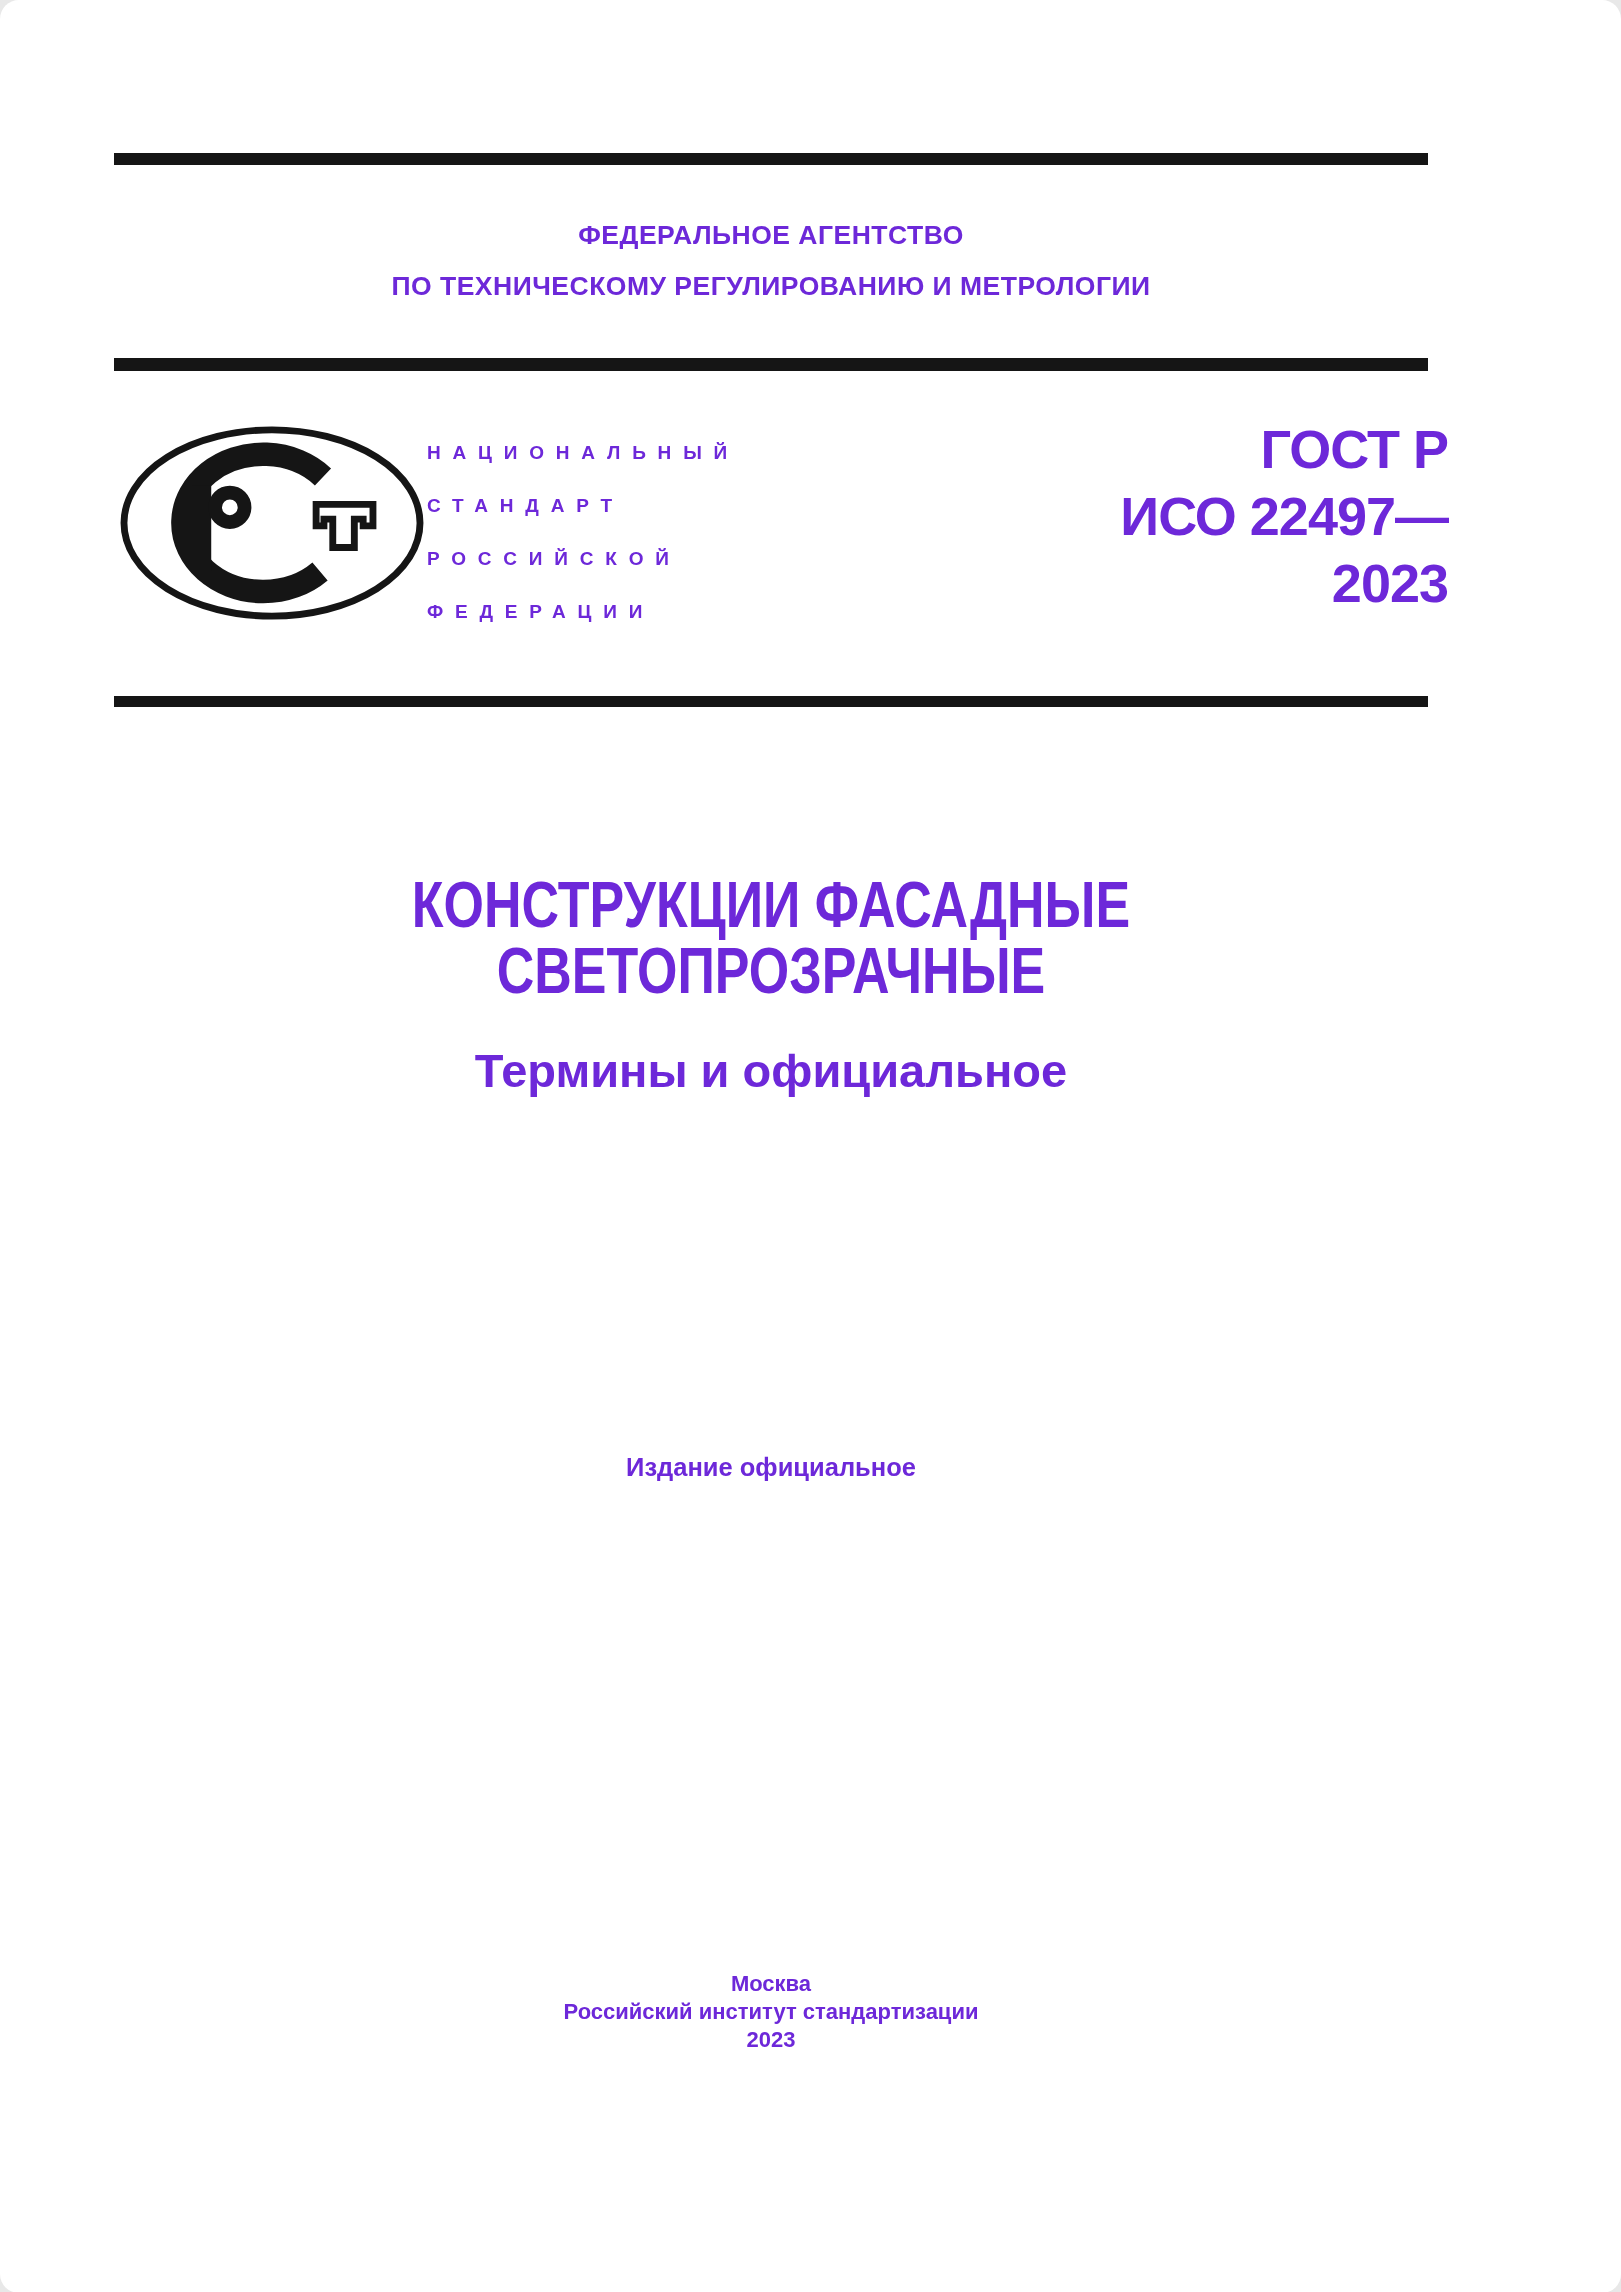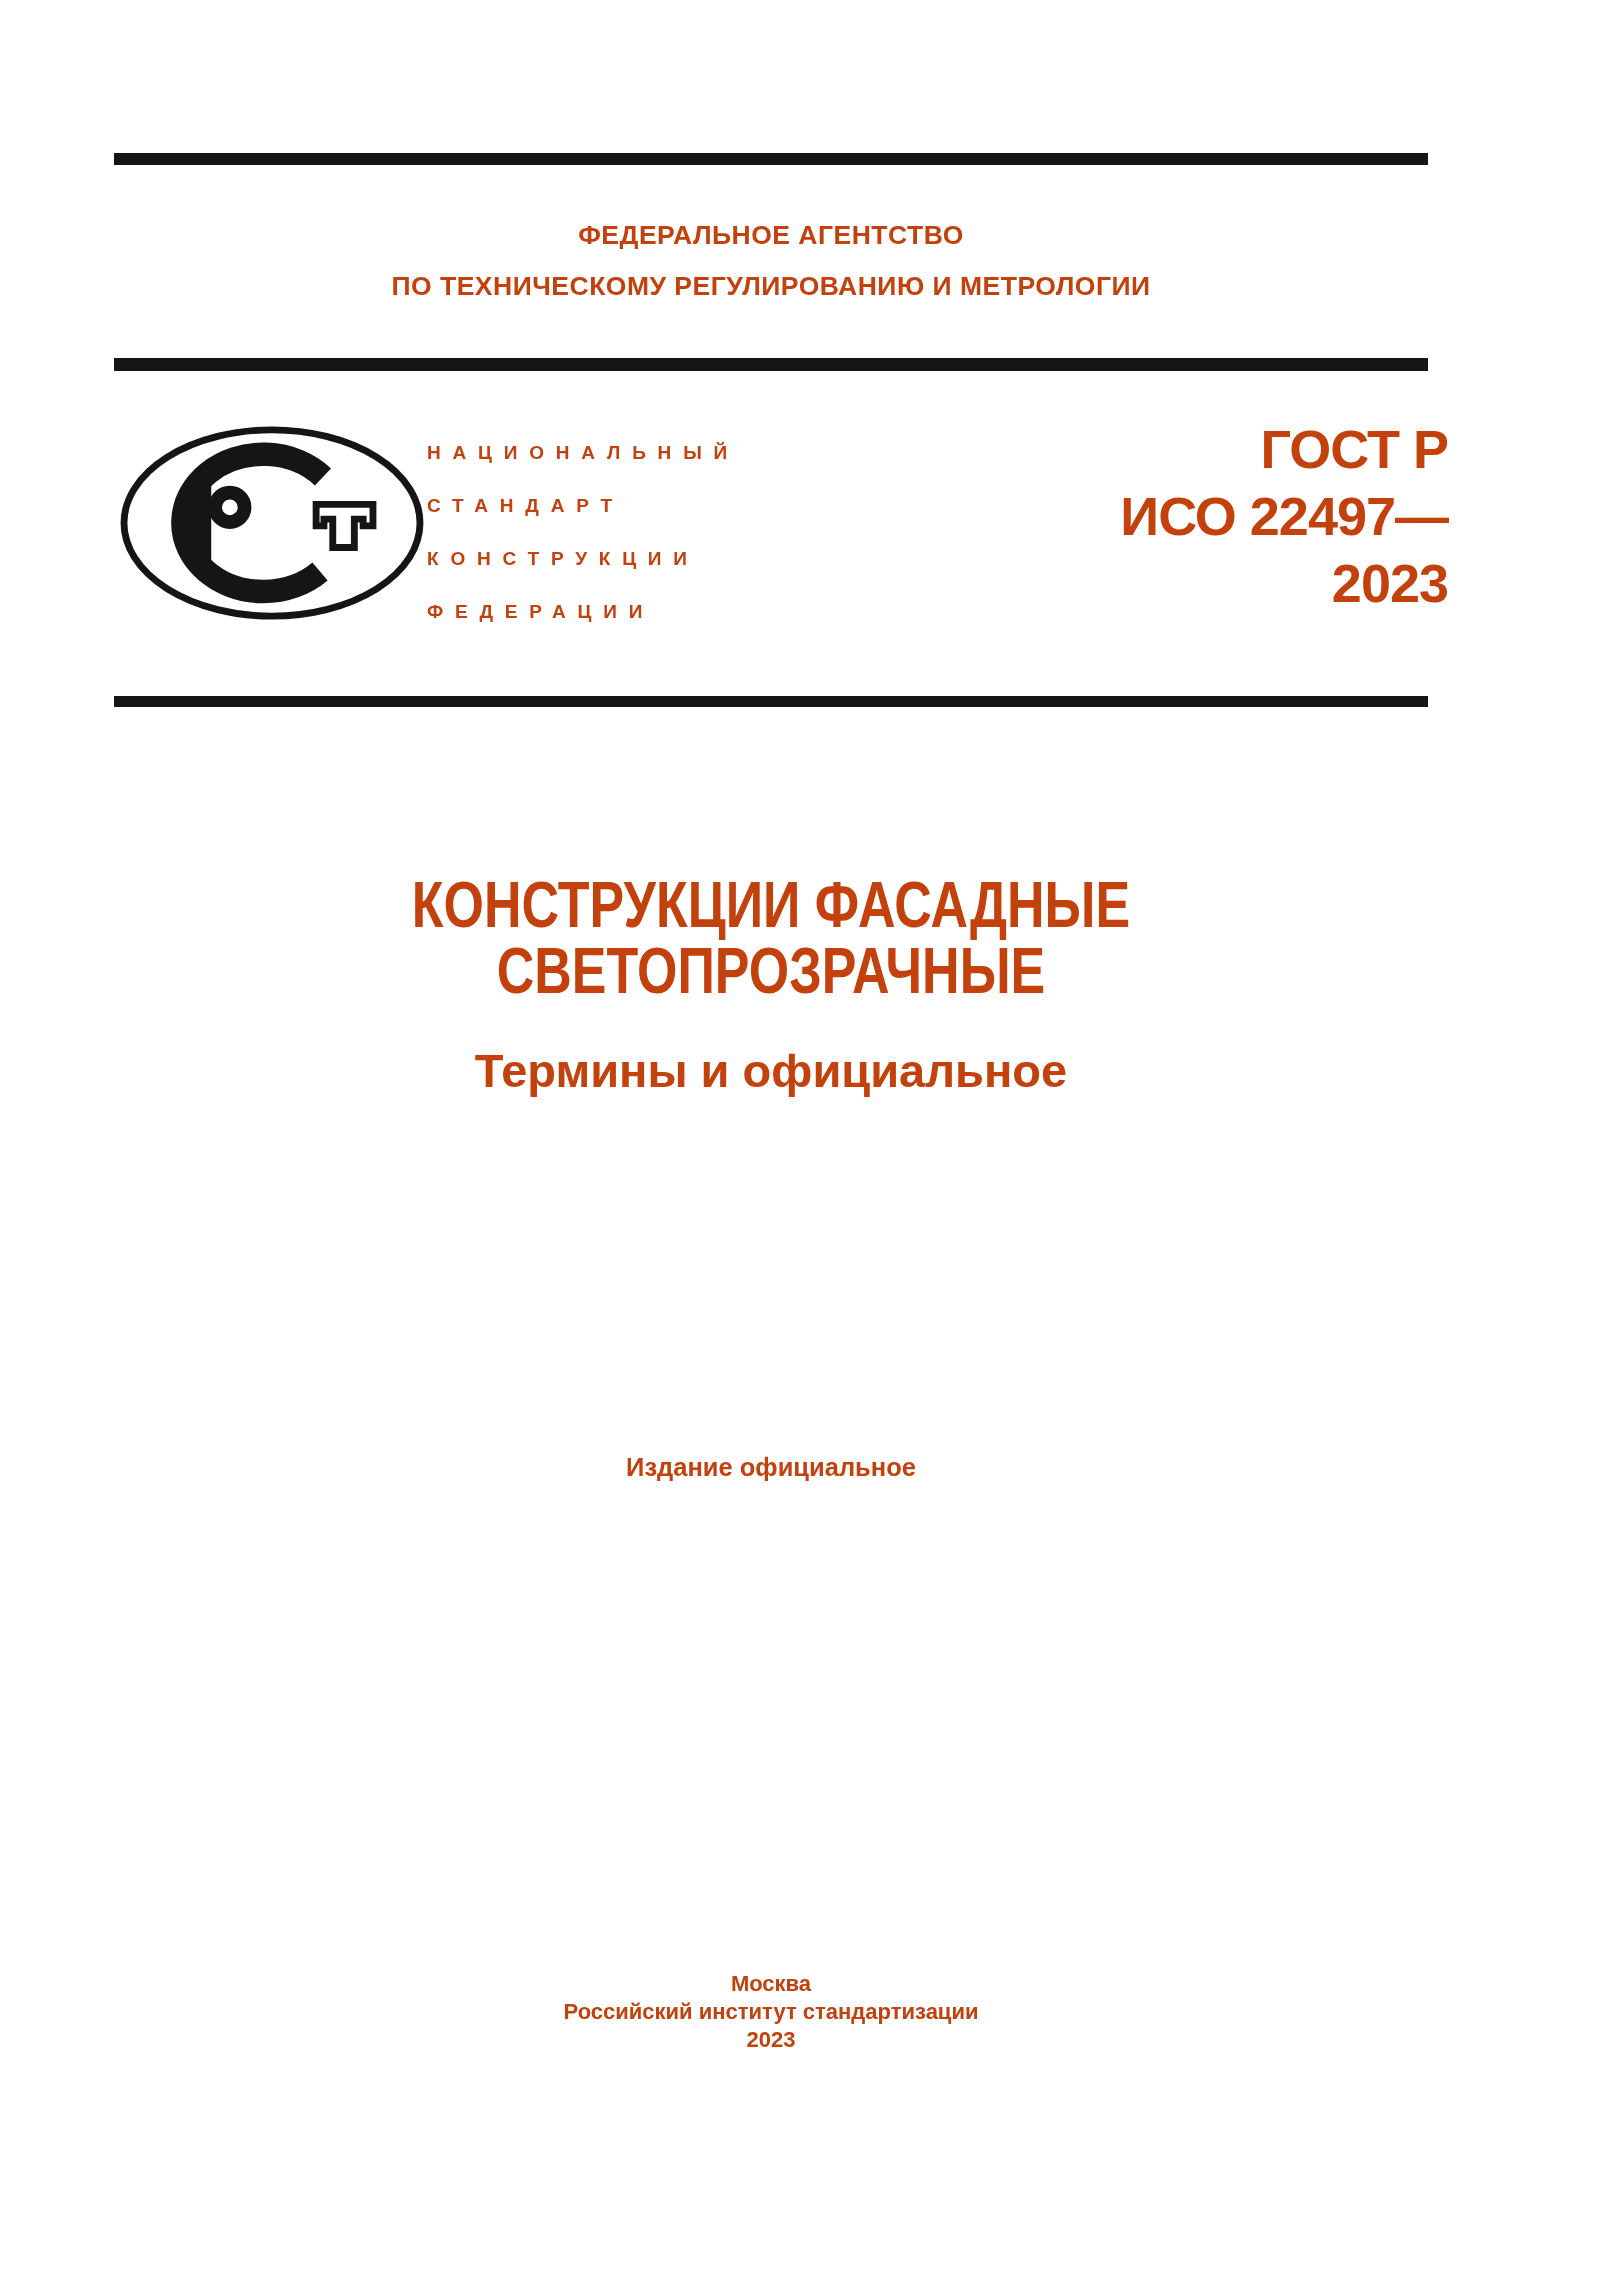--- a/index.html
+++ b/index.html
@@ -3,21 +3,22 @@
 <meta charset="utf-8">
 <style>
   html,body{margin:0;padding:0;background:#e8e8e8;}
   .page{
     position:relative;
     width:1621px;height:2293px;
     background:#ffffff;
     margin:0 auto;
     overflow:hidden;
     font-family:"Liberation Sans", sans-serif;
-    color:#c2410c;
+    color:#6d28d9;
+    border-radius:19px;
   }
   .abs{position:absolute;}
   .bar{
     position:absolute;
     left:114px;width:1314px;
     background:#151515;
   }
   .bar.top{top:153px;height:11.8px;}
   .bar.mid{top:358px;height:12.7px;}
   .bar.bot{top:696px;height:10.8px;}
@@ -103,21 +104,21 @@
     <ellipse cx="159" cy="101" rx="151" ry="95" fill="none" stroke="#151515" stroke-width="7"></ellipse>
     <path d="M 211 54 A 82 70 0 1 0 208 150.5" fill="none" stroke="#151515" stroke-width="24"></path>
     <path d="M 87 63 V 150" fill="none" stroke="#151515" stroke-width="20"></path>
     <circle cx="116" cy="85" r="15" fill="none" stroke="#151515" stroke-width="14"></circle>
     <path d="M 204 82 H 262 V 104 H 252 V 97 H 243 V 126 H 221 V 97 H 212 V 104 H 204 Z" fill="#ffffff" stroke="#151515" stroke-width="7" stroke-linejoin="miter"></path>
   </svg>
 
   <div class="nat-block">
     <div>НАЦИОНАЛЬНЫЙ</div>
     <div>СТАНДАРТ</div>
-    <div>КОНСТРУКЦИИ</div>
+    <div>РОССИЙСКОЙ</div>
     <div>ФЕДЕРАЦИИ</div>
   </div>
 
   <div class="gost-block">
     <div>ГОСТ Р</div>
     <div>ИСО 22497—</div>
     <div>2023</div>
   </div>
 
   <div class="bar bot"></div>

